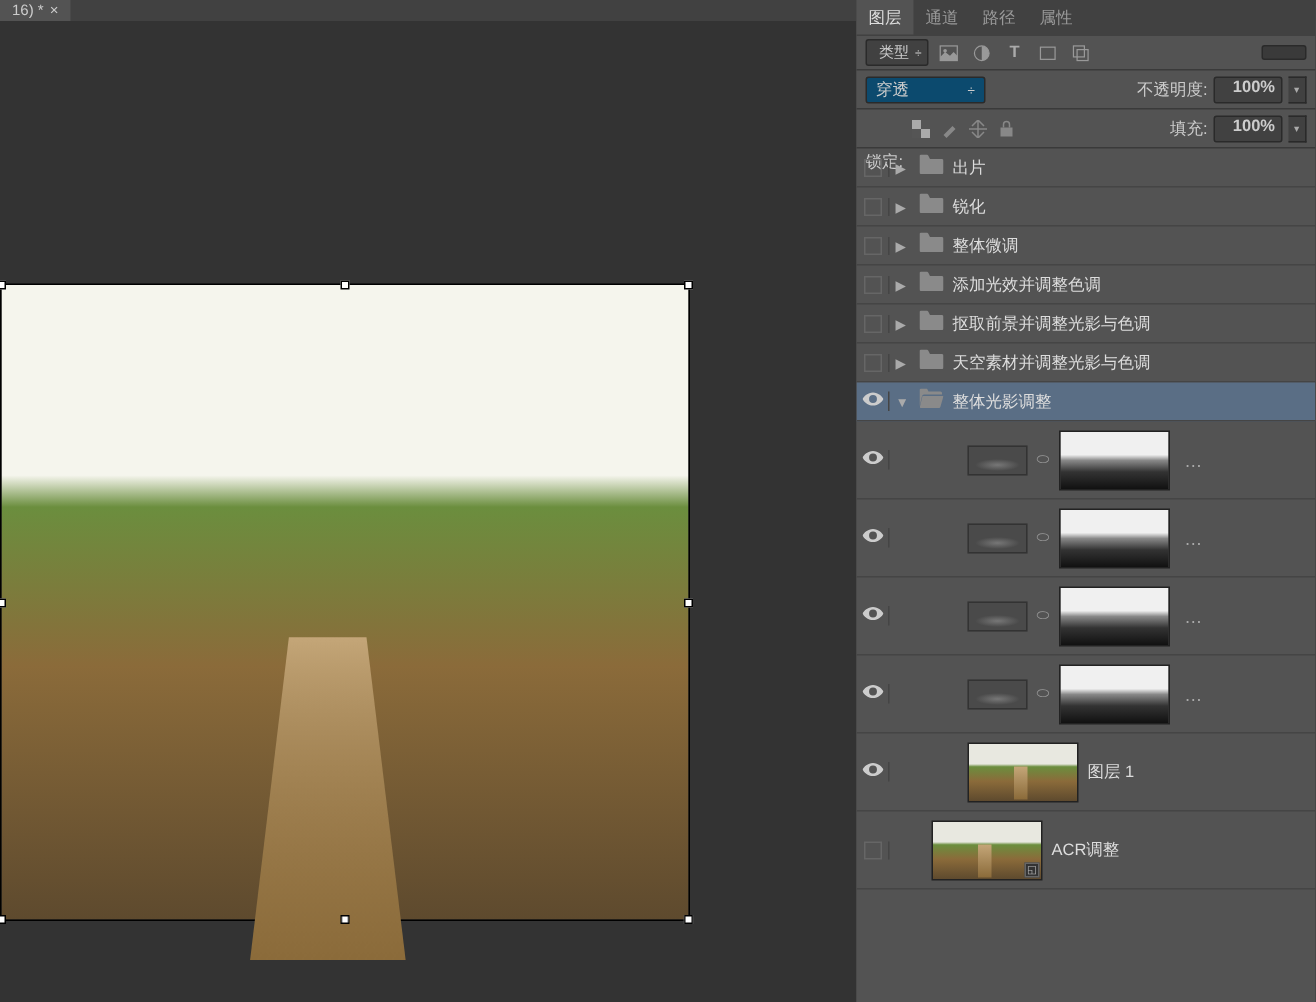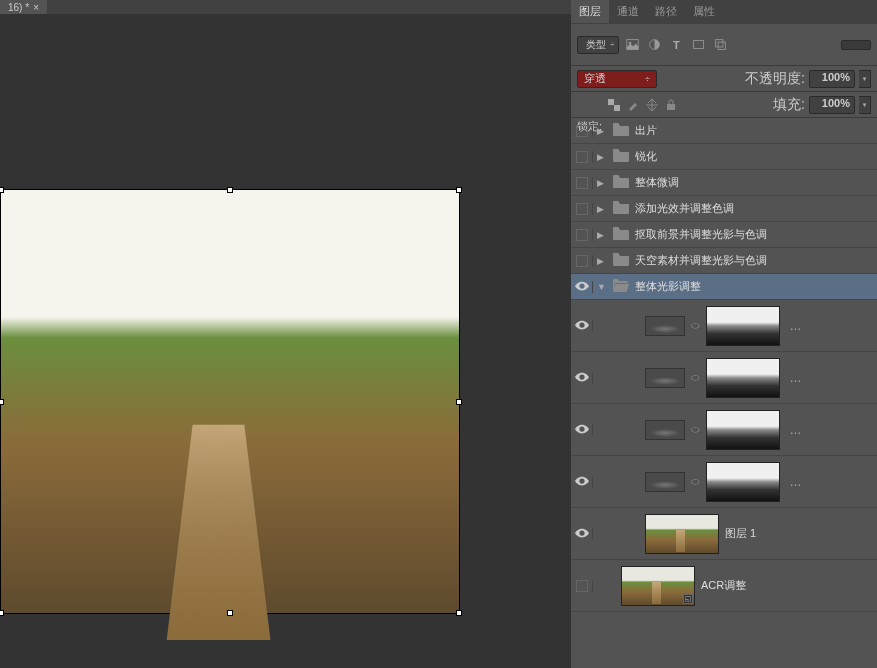--- a/index.html
+++ b/index.html
@@ -17,28 +17,28 @@
 .handle.ml { left: -3px; top: 50%; margin-top: -3px; }
 .handle.mr { right: -3px; top: 50%; margin-top: -3px; }
 .handle.bl { left: -3px; bottom: -3px; }
 .handle.bm { left: 50%; bottom: -3px; margin-left: -3px; }
 .handle.br { right: -3px; bottom: -3px; }
 .panel { position: absolute; top: 0; right: 0; width: 306px; height: 668px; background: #535353; }
 .panel-tabs { height: 24px; background: #414141; display: flex; align-items: flex-start; }
 .ptab { font-size: 11px; color: #999; padding: 4px 8px; cursor: pointer; }
 .ptab.active { background: #535353; color: #ddd; }
 .watermark { position: absolute; right: 8px; top: 4px; color: #777; font-size: 10px; letter-spacing: 0.5px; }
-.filter-row { height: 42px; display: flex; align-items: center; padding: 2px 6px; gap: 4px; border-bottom: 1px solid #3a3a3a; }
+.filter-row { height: 23px; display: flex; align-items: center; padding: 2px 6px; gap: 4px; border-bottom: 1px solid #3a3a3a; }
 .filter-dd { display: flex; align-items: center; background: #414141; border: 1px solid #2a2a2a; height: 18px; padding: 0 4px; color: #ccc; font-size: 10px; gap: 4px; border-radius: 2px; }
 .filter-dd .arrow { font-size: 8px; }
 .icon-btn { width: 18px; height: 18px; color: #aaa; display: flex; align-items: center; justify-content: center; font-size: 11px; }
 .icon-btn svg { width: 13px; height: 13px; fill: #999; }
 .blend-row { height: 26px; display: flex; align-items: center; padding: 2px 6px; gap: 4px; border-bottom: 1px solid #3a3a3a; }
-.blend-dd { background: #7f1d1d; border: 1px solid #2a2a2a; height: 18px; padding: 0 6px; color: #ccc; font-size: 11px; display: flex; align-items: center; gap: 8px; min-width: 80px; justify-content: space-between; border-radius: 2px; }
-.label { color: #ccc; font-size: 14px; margin-left: auto; }
+.blend-dd { background: #0c4a6e; border: 1px solid #2a2a2a; height: 18px; padding: 0 6px; color: #ccc; font-size: 11px; display: flex; align-items: center; gap: 8px; min-width: 80px; justify-content: space-between; border-radius: 2px; }
+.label { color: #ccc; font-size: 11px; margin-left: auto; }
 .pct-input { background: #414141; border: 1px solid #2a2a2a; height: 18px; padding: 0 4px; color: #ccc; font-size: 11px; width: 46px; text-align: right; border-radius: 2px; font-weight: bold; }
 .pct-arrow { width: 12px; height: 18px; background: #414141; border: 1px solid #2a2a2a; display: flex; align-items: center; justify-content: center; font-size: 7px; color: #aaa; border-left: none; }
 .lock-row { height: 26px; display: flex; align-items: center; padding: 2px 6px; gap: 4px; border-bottom: 1px solid #3a3a3a; }
 .lock-label { color: #ccc; font-size: 11px; margin-top: 44px; }
 .lock-icons { display: flex; gap: 3px; }
 .lock-ic { width: 16px; height: 16px; display: flex; align-items: center; justify-content: center; color: #888; font-size: 10px; }
 .layers-list { height: 570px; overflow-y: auto; }
 .layer-row { display: flex; align-items: center; min-height: 26px; border-bottom: 1px solid #454545; }
 .layer-row.selected { background: #5a6e85; }
 .layer-row.bigthumb { min-height: 52px; }

